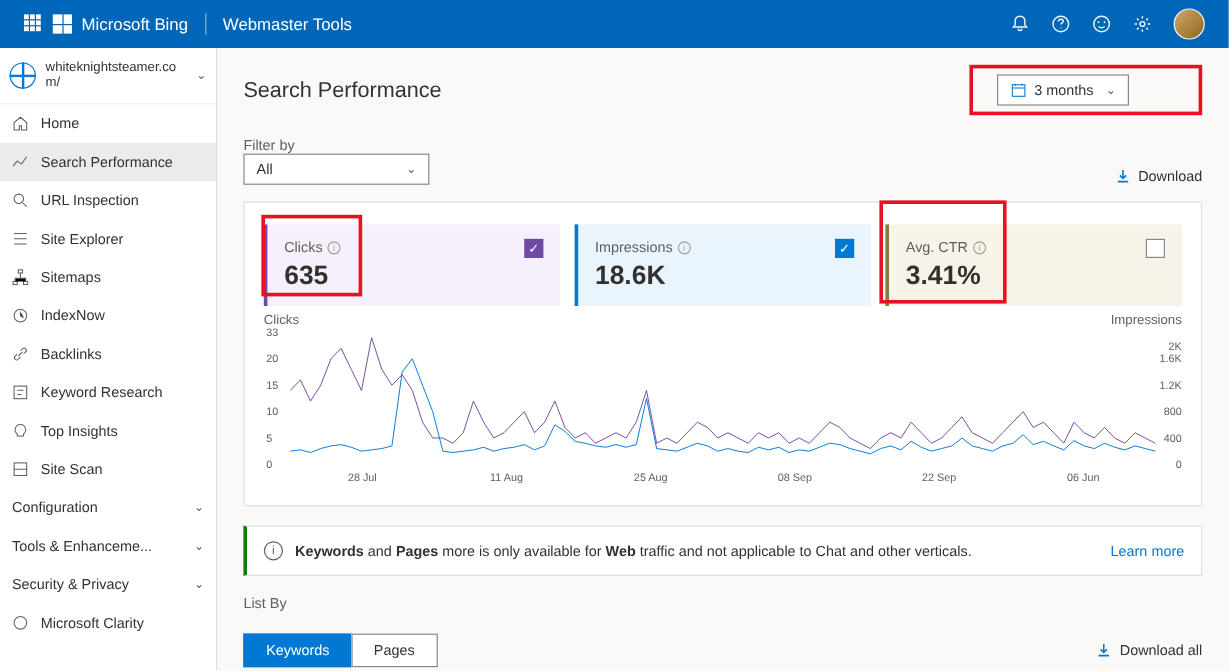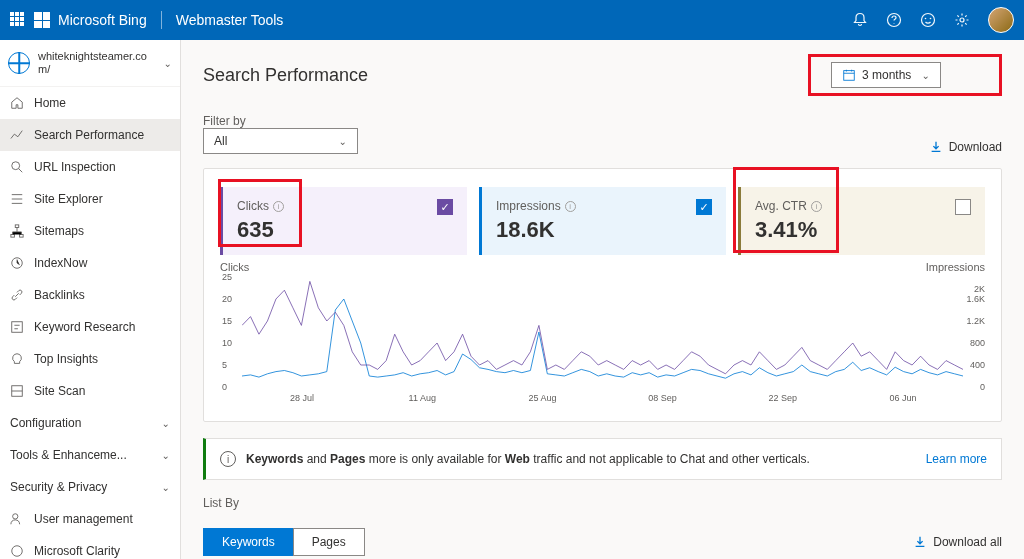--- a/index.html
+++ b/index.html
@@ -1,17 +1,17 @@
 <!DOCTYPE html>
 <html><head>
 <meta charset="utf-8">
 <style>
 *{box-sizing:border-box;margin:0;padding:0;font-family:"Segoe UI",Arial,sans-serif}
 body{width:1024px;height:559px;overflow:hidden;background:#faf9f8;font-size:13px;color:#323130}
-.header{height:40px;background:#0067b8;color:#fff;display:flex;align-items:center;padding:0 10px}
+.header{height:40px;background:#0067b8;color:#fff;display:flex;align-items:center;padding:0 20px}
 .header-left{display:flex;align-items:center;gap:8px}
 .waffle{width:16px;height:16px;display:grid;grid-template-columns:repeat(3,4px);grid-template-rows:repeat(3,4px);gap:1px}
 .waffle span{background:#fff}
 .ms-logo{width:16px;height:16px;display:grid;grid-template-columns:1fr 1fr;grid-template-rows:1fr 1fr;gap:1px}
 .ms-logo span{background:#fff}
 .brand{font-size:14px;font-weight:500}
 .divider-v{width:1px;height:18px;background:rgba(255,255,255,.5);margin:0 6px}
 .tool-name{font-size:14px;font-weight:400}
 .header-right{margin-left:auto;display:flex;align-items:center;gap:18px}
 .hicon{width:16px;height:16px;color:#fff;opacity:.95}
@@ -208,27 +208,20 @@
     <div class="nav-section">
         <span>Tools &amp; Enhanceme...</span>
         <span class="chev">⌄</span>
       </div>
     <div class="nav-section">
         <span>Security &amp; Privacy</span>
         <span class="chev">⌄</span>
       </div>
     <div class="nav-item">
         <svg class="nav-icon" viewBox="0 0 16 16">
-          <circle cx="6" cy="5" r="3" fill="none" stroke="currentColor"></circle>
-          <path fill="none" stroke="currentColor" d="M1 14c0-3 2-5 5-5s5 2 5 5"></path>
-        </svg>
-        <span>User management</span>
-      </div>
-    <div class="nav-item">
-        <svg class="nav-icon" viewBox="0 0 16 16">
           <circle cx="8" cy="8" r="6" fill="none" stroke="currentColor"></circle>
         </svg>
         <span>Microsoft Clarity</span>
       </div>
   </div>
 
   <div class="main">
     <div class="page-head">
       <h1 class="page-title">Search Performance</h1>
       <div class="date-box">
@@ -303,21 +296,21 @@
         <div class="chart-grid" id="chart-grid">
           <svg class="chart-svg" id="chart-svg" preserveAspectRatio="none" viewBox="0 0 100 100">
               <path d="M0.00 90.00 L1.18 89.00 L2.35 91.00 L3.53 88.00 L4.71 86.00 L5.88 85.00 L7.06 87.00 L8.24 90.00 L9.41 89.00 L10.59 88.00 L11.76 86.00 L12.94 30.00 L14.12 20.00 L15.29 40.00 L16.47 60.00 L17.65 90.00 L18.82 91.00 L20.00 90.00 L21.18 89.00 L22.35 87.00 L23.53 90.00 L24.71 88.00 L25.88 87.00 L27.06 85.00 L28.24 89.00 L29.41 86.00 L30.59 70.00 L31.76 75.00 L32.94 82.50 L34.12 84.00 L35.29 86.00 L36.47 87.00 L37.65 85.00 L38.82 87.00 L40.00 85.00 L41.18 50.00 L42.35 88.00 L43.53 89.00 L44.71 90.00 L45.88 87.00 L47.06 84.00 L48.24 86.00 L49.41 90.00 L50.59 88.00 L51.76 90.00 L52.94 91.00 L54.12 87.00 L55.29 89.00 L56.47 87.00 L57.65 91.00 L58.82 89.00 L60.00 90.00 L61.18 87.00 L62.35 84.00 L63.53 85.00 L64.71 88.00 L65.88 90.00 L67.06 92.00 L68.24 88.00 L69.41 86.00 L70.59 89.00 L71.76 82.50 L72.94 87.00 L74.12 90.00 L75.29 88.00 L76.47 86.00 L77.65 80.00 L78.82 86.00 L80.00 88.00 L81.18 90.00 L82.35 86.00 L83.53 84.00 L84.71 77.50 L85.88 85.00 L87.06 82.50 L88.24 86.00 L89.41 89.00 L90.59 82.00 L91.76 86.00 L92.94 88.00 L94.12 84.00 L95.29 87.00 L96.47 89.00 L97.65 86.00 L98.82 88.00 L100.00 90.00 " fill="none" stroke="#0078d4" stroke-width="0.8" vector-effect="non-scaling-stroke"></path>
               <path d="M0.00 44.00 L1.18 36.00 L2.35 52.00 L3.53 40.00 L4.71 20.00 L5.88 12.00 L7.06 28.00 L8.24 44.00 L9.41 4.00 L10.59 28.00 L11.76 40.00 L12.94 32.00 L14.12 44.00 L15.29 68.00 L16.47 80.00 L17.65 80.00 L18.82 84.00 L20.00 76.00 L21.18 52.00 L22.35 68.00 L23.53 80.00 L24.71 76.00 L25.88 68.00 L27.06 60.00 L28.24 76.00 L29.41 68.00 L30.59 52.00 L31.76 72.00 L32.94 80.00 L34.12 76.00 L35.29 84.00 L36.47 80.00 L37.65 76.00 L38.82 80.00 L40.00 68.00 L41.18 44.00 L42.35 84.00 L43.53 80.00 L44.71 84.00 L45.88 76.00 L47.06 68.00 L48.24 72.00 L49.41 80.00 L50.59 76.00 L51.76 80.00 L52.94 84.00 L54.12 76.00 L55.29 80.00 L56.47 76.00 L57.65 84.00 L58.82 80.00 L60.00 84.00 L61.18 76.00 L62.35 68.00 L63.53 72.00 L64.71 80.00 L65.88 84.00 L67.06 88.00 L68.24 80.00 L69.41 76.00 L70.59 80.00 L71.76 68.00 L72.94 76.00 L74.12 84.00 L75.29 80.00 L76.47 72.00 L77.65 64.00 L78.82 76.00 L80.00 80.00 L81.18 84.00 L82.35 76.00 L83.53 68.00 L84.71 60.00 L85.88 72.00 L87.06 68.00 L88.24 76.00 L89.41 84.00 L90.59 68.00 L91.76 76.00 L92.94 80.00 L94.12 72.00 L95.29 80.00 L96.47 84.00 L97.65 76.00 L98.82 80.00 L100.00 84.00 " fill="none" stroke="#6b4ba3" stroke-width="0.8" vector-effect="non-scaling-stroke"></path>
             </svg>
         <span class="y-tick-l" style="top: 110px;">0</span>
             <span class="y-tick-l" style="top: 88px;">5</span>
             <span class="y-tick-l" style="top: 66px;">10</span>
             <span class="y-tick-l" style="top: 44px;">15</span>
             <span class="y-tick-l" style="top: 22px;">20</span>
-            <span class="y-tick-l" style="top: 0px;">25</span>
+            <span class="y-tick-l" style="top: 0px;">33</span>
             <span class="y-tick-r" style="top: 110px;">0</span>
             <span class="y-tick-r" style="top: 88px;">400</span>
             <span class="y-tick-r" style="top: 66px;">800</span>
             <span class="y-tick-r" style="top: 44px;">1.2K</span>
             <span class="y-tick-r" style="top: 22px;">1.6K</span>
             <span class="y-tick-r" style="top: 12px;">2K</span>
             <span class="x-tick" style="left: 8.33333%;">28 Jul</span>
             <span class="x-tick" style="left: 25%;">11 Aug</span>
             <span class="x-tick" style="left: 41.6667%;">25 Aug</span>
             <span class="x-tick" style="left: 58.3333%;">08 Sep</span>

